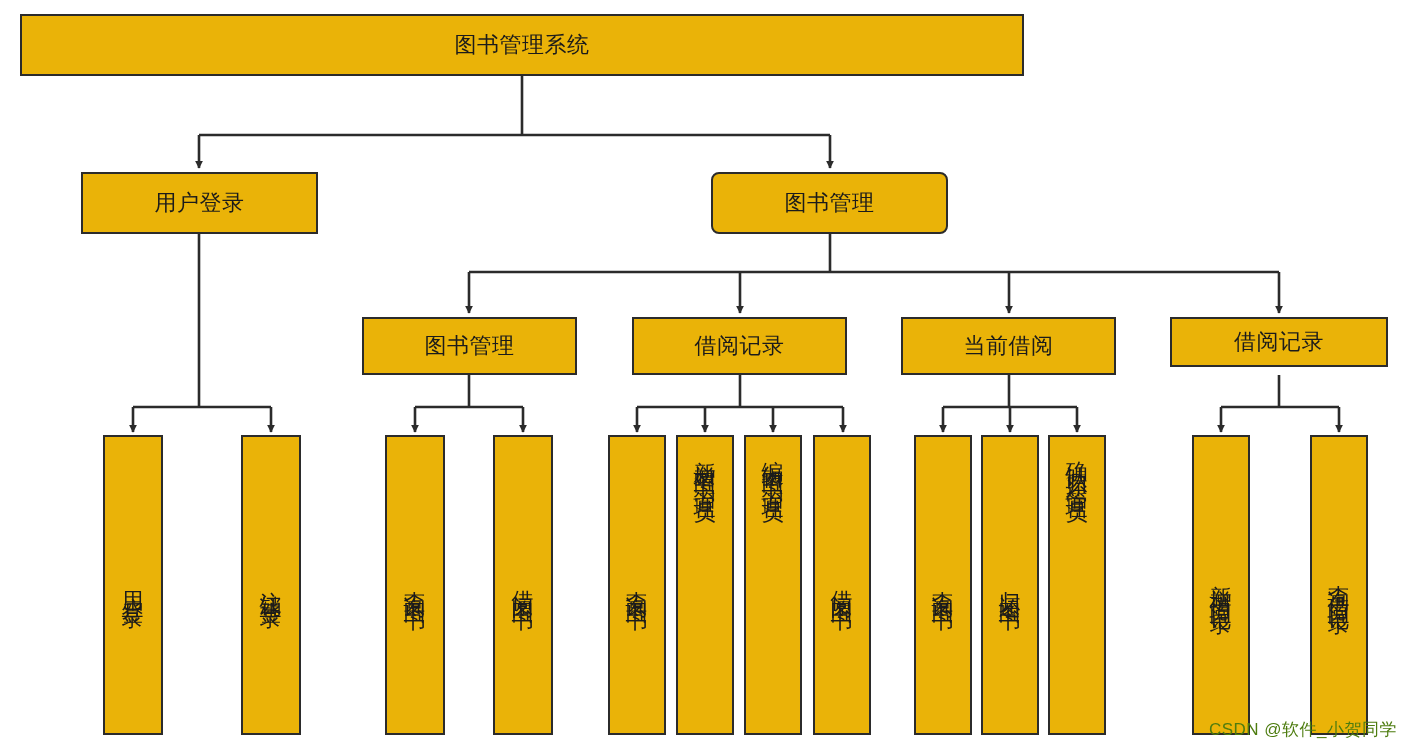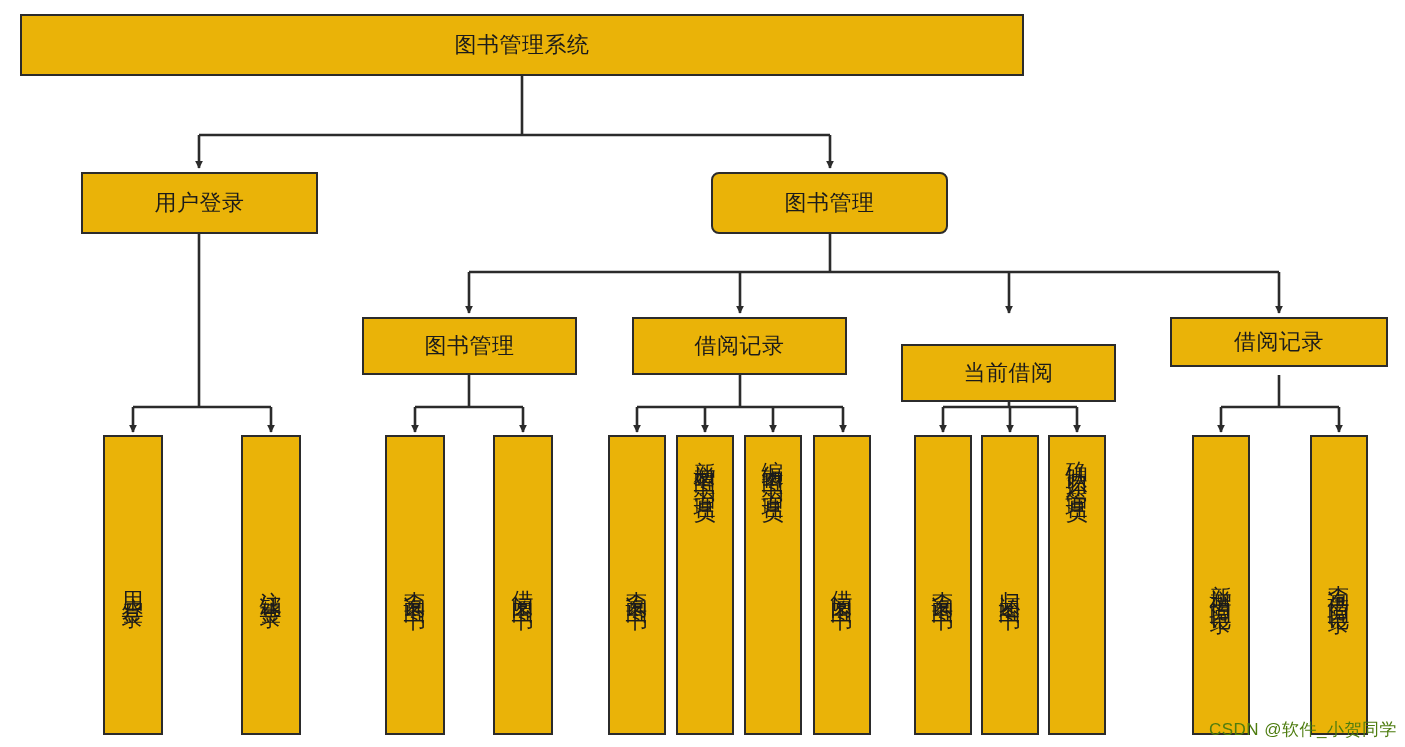--- a/index.html
+++ b/index.html
@@ -134,21 +134,21 @@
   <div class="node h-node" style="left:711px; top:172px; width:237px; height:62px;border-radius:8px;">
     <span>图书管理</span>
   </div>
 
   <div class="node h-node" style="left:362px; top:317px; width:215px; height:58px;">
     <span>图书管理</span>
   </div>
   <div class="node h-node" style="left:632px; top:317px; width:215px; height:58px;">
     <span>借阅记录</span>
   </div>
-  <div class="node h-node" style="left:901px; top:317px; width:215px; height:58px;margin-top:27px;">
+  <div class="node h-node" style="left:901px; top:317px; width:215px; height:58px;">
     <span>当前借阅</span>
   </div>
   <div class="node h-node" style="left:1170px; top:317px; width:218px; height:50px;">
     <span>借阅记录</span>
   </div>
 
   <div class="node v-node centered" style="left:103px; top:435px; width:60px; height:300px;">
     <span class="v-label">用户登录</span>
   </div>
   <div class="node v-node centered" style="left:241px; top:435px; width:60px; height:300px;">

